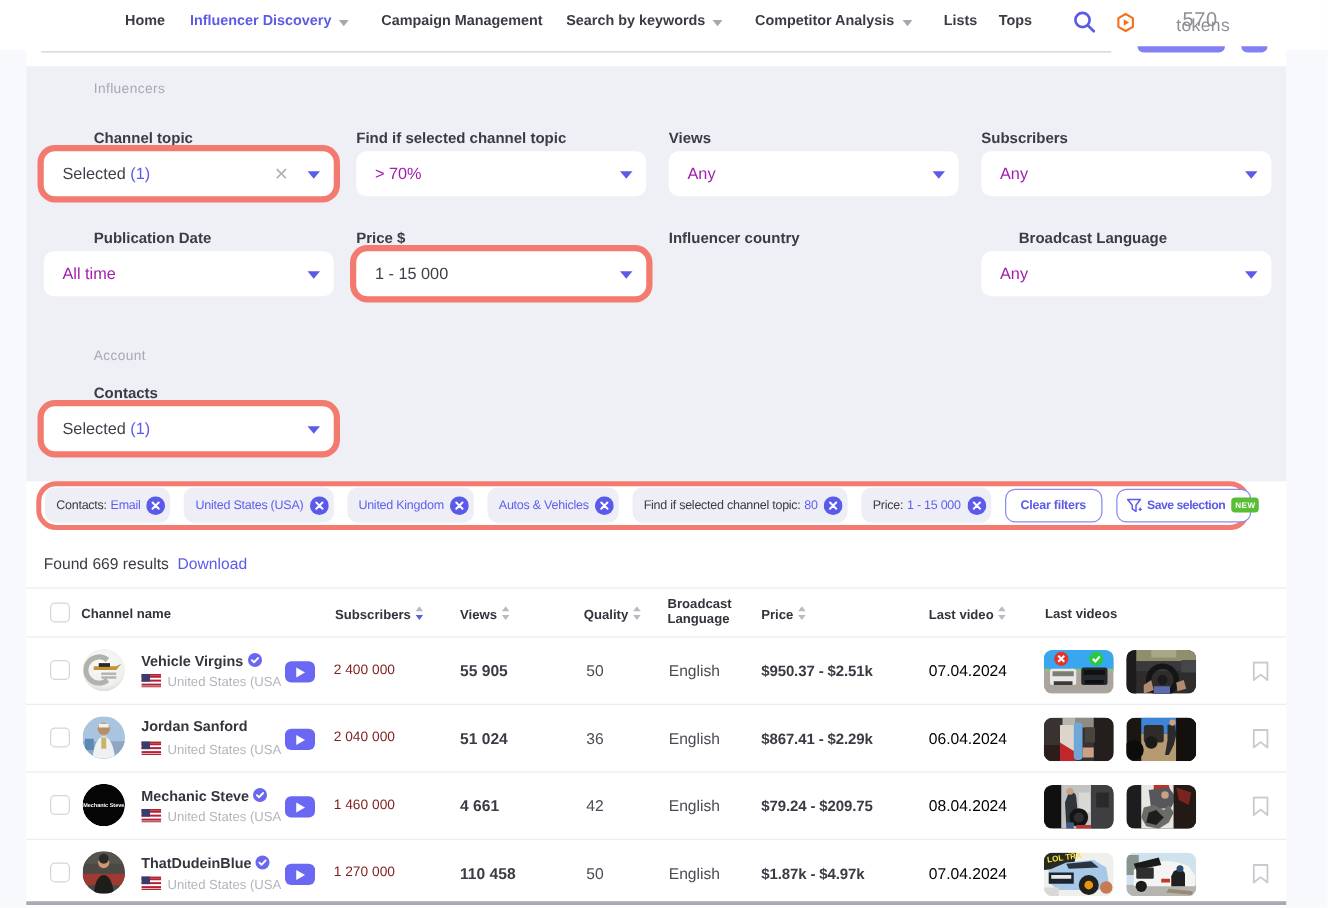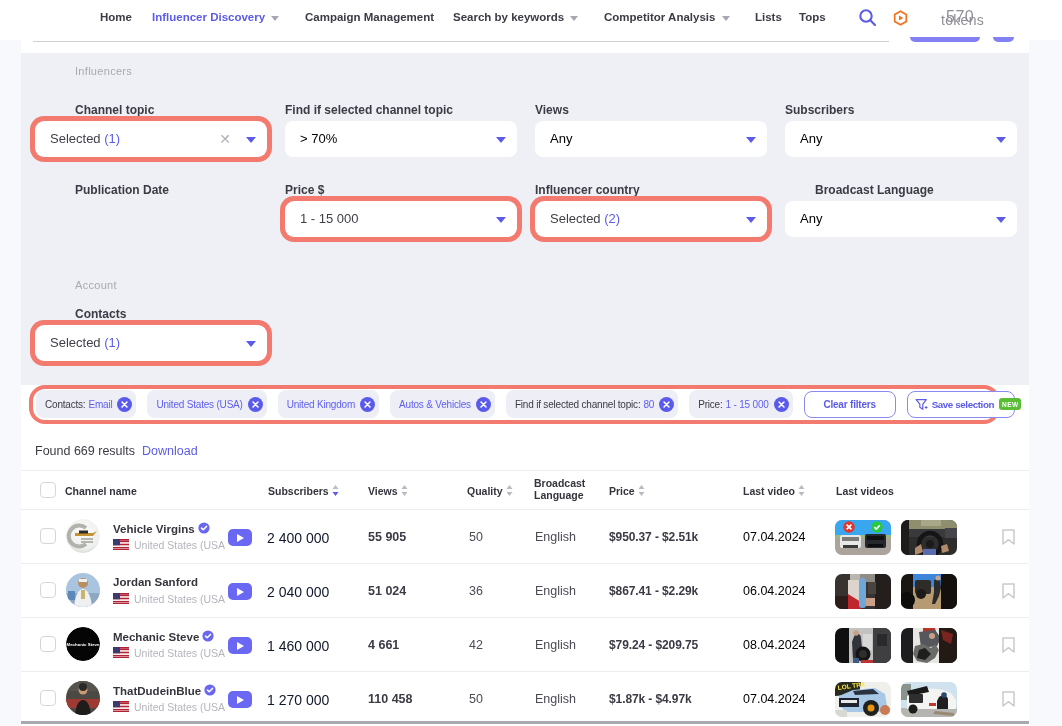--- a/index.html
+++ b/index.html
@@ -17,21 +17,21 @@
 #card { position:absolute; left:21px; top:40px; width:1008px; height:686px; background:#fff; }
 #searchline { position:absolute; left:12px; top:1px; width:856px; height:1px; background:#cfcfd6; }
 #sbtn1 { position:absolute; left:889px; top:-3.5px; width:70px; height:5.5px; background:#8280f2; border-radius:0 0 7px 7px; }
 #sbtn2 { position:absolute; left:972px; top:-3.5px; width:21px; height:5.5px; background:#8280f2; border-radius:0 0 5px 5px; }
 
 
 #panel { position:absolute; left:0; top:13px; width:1008px; height:332px; background:#eff0f5; }
 .seclabel { position:absolute; font-size:11px; color:#a9a9b3; letter-spacing:.3px; }
 .flabel { position:absolute; font-size:12px; font-weight:bold; color:#3b3b45; letter-spacing:0; }
 .sel { position:absolute; width:232px; height:36px; background:#fff; border-radius:8px; font-size:13px; line-height:36px; padding-left:15px; color:#3f3f49; letter-spacing:0; }
-.sel .ph { color:#000000; }
+.sel .ph { color:#a21caf; }
 .sel.hl { box-shadow:0 0 0 5px #f37a6e; border-radius:9px; }
 .caret { position:absolute; right:11px; top:16px; width:0; height:0; border-left:5.5px solid transparent; border-right:5.5px solid transparent; border-top:6px solid #5b5be8; }
 .selx { position:absolute; right:36px; top:0; color:#b0b0ba; font-size:14px; }
 .num { color:#5b5be8; }
 
 
 #chipbar { position:absolute; left:8px; top:345px; width:971px; height:39px; border:4.5px solid #f37a6e; border-radius:16px; background:#fff; }
 .chip { height:28px; background:#edeef6; border-radius:8px; font-size:10px; color:#3b3b45; letter-spacing:-.2px; display:flex; align-items:center; padding:0 4px 0 9px; white-space:nowrap; }
 .chip b { font-weight:normal; color:#5f5fee; margin-left:3px; }
 .chipx { display:inline-block; width:15px; height:15px; margin-left:5px; flex:0 0 auto; }
@@ -47,21 +47,21 @@
 .checkbox { position:absolute; width:16px; height:16px; border:1.5px solid #d5d5dc; border-radius:4px; background:#fff; }
 .sorticon { display:inline-block; vertical-align:-1px; margin-left:3px; }
 
 .row { position:absolute; left:0; width:1008px; height:54px; border-bottom:1px solid #ececf1; }
 .avatar { position:absolute; left:45px; top:9px; width:34px; height:34px; border-radius:50%; overflow:hidden; }
 .cname { position:absolute; left:92px; top:12px; font-size:11.5px; font-weight:bold; color:#35353e; letter-spacing:0; white-space:nowrap; }
 .country { position:absolute; left:92px; top:29px; width:112px; font-size:10.5px; color:#b4b4bd; letter-spacing:0; white-space:nowrap; overflow:hidden; }
 .flag { display:inline-block; vertical-align:-1px; margin-right:5px; }
 .playbtn { position:absolute; left:207px; top:19px; width:24px; height:17px; background:#6a68f2; border-radius:5px; }
 .playbtn:after { content:""; position:absolute; left:9px; top:4.5px; border-left:7px solid #fff; border-top:4px solid transparent; border-bottom:4px solid transparent; }
-.subs { position:absolute; left:246px; top:20px; font-size:14px; color:#0f172a; letter-spacing:0; }
+.subs { position:absolute; left:246px; top:20px; font-size:11px; color:#7f1d1d; letter-spacing:0; }
 .views { position:absolute; left:347px; top:20px; font-size:12.5px; font-weight:bold; color:#3b3b45; letter-spacing:0; }
 .qual { position:absolute; left:448px; top:20px; font-size:12.5px; color:#4b4b55; }
 .lang { position:absolute; left:514px; top:20px; font-size:12.5px; color:#4b4b55; letter-spacing:0; }
 .price { position:absolute; left:588px; top:20px; font-size:12px; font-weight:bold; color:#3b3b45; letter-spacing:-.1px; }
 .lvid { position:absolute; left:722px; top:20px; font-size:12.5px; color:#000000; letter-spacing:0; }
 .th1 { position:absolute; left:814px; top:9.5px; width:56px; height:35px; border-radius:7px; overflow:hidden; }
 .th2 { position:absolute; left:880px; top:9.5px; width:56px; height:35px; border-radius:7px; overflow:hidden; }
 .bkm { position:absolute; left:981px; top:19px; }
 #bottombar { position:absolute; left:0; top:681px; width:1008px; height:3px; background:#a9a9b2; }
 </style>
@@ -107,22 +107,22 @@
     <div class="sel hl" style="left:14px; top:68px;">Selected&nbsp;<span class="num">(1)</span><span class="selx">✕</span><div class="caret"></div></div>
     <div class="sel" style="left:264px; top:68px;"><span class="ph">&gt; 70%</span><div class="caret"></div></div>
     <div class="sel" style="left:514px; top:68px;"><span class="ph">Any</span><div class="caret"></div></div>
     <div class="sel" style="left:764px; top:68px;"><span class="ph">Any</span><div class="caret"></div></div>
 
     <div class="flabel" style="left:54px; top:130px;">Publication Date</div>
     <div class="flabel" style="left:264px; top:130px;">Price $</div>
     <div class="flabel" style="left:514px; top:130px;">Influencer country</div>
     <div class="flabel" style="left:764px; top:130px;padding-left:30px;">Broadcast Language</div>
 
+    <div class="sel" style="left:14px; top:148px;"><span class="ph">All time</span><div class="caret"></div></div>
     <div class="sel hl" style="left:264px; top:148px;">1 - 15 000<div class="caret"></div></div>
-    <div class="sel hl" style="left:514px; top:148px;">Selected&nbsp;<span class="num">(2)</span><div class="caret"></div></div>
     <div class="sel" style="left:764px; top:148px;"><span class="ph">Any</span><div class="caret"></div></div>
 
     <div class="seclabel" style="left:54px; top:226px;">Account</div>
     <div class="flabel" style="left:54px; top:254px;">Contacts</div>
     <div class="sel hl" style="left:14px; top:272px;">Selected&nbsp;<span class="num">(1)</span><div class="caret"></div></div>
   </div>
 
   <div id="chipbar">
     <div id="chips">
       <div class="chip">Contacts:<b>Email</b><svg class="chipx" viewBox="0 0 17 17">
@@ -151,21 +151,21 @@
           </svg>
         </div>
       <div class="chip">Find if selected channel topic:<b>80</b><svg class="chipx" viewBox="0 0 17 17">
             <circle cx="8.5" cy="8.5" r="8.5" fill="#5a5aeb"></circle>
             <path d="M5.7 5.7 L11.3 11.3 M11.3 5.7 L5.7 11.3" stroke="#fff" stroke-width="1.8" stroke-linecap="round"></path>
           </svg></div>
       <div class="chip">Price:<b>1 - 15 000</b><svg class="chipx" viewBox="0 0 17 17">
             <circle cx="8.5" cy="8.5" r="8.5" fill="#5a5aeb"></circle>
             <path d="M5.7 5.7 L11.3 11.3 M11.3 5.7 L5.7 11.3" stroke="#fff" stroke-width="1.8" stroke-linecap="round"></path>
           </svg></div>
-      <div class="btn" style="width:92px; justify-content:center; padding:5px;">Clear filters</div>
+      <div class="btn" style="width:78px; justify-content:center; padding:5px;">Clear filters</div>
       <div class="btn" style="width:108px; padding:0 0 0 7px; font-size:9.8px; letter-spacing:-.4px;"><svg width="13" height="13" viewBox="0 0 14 14" fill="none" style="margin-right:4px; flex:0 0 auto;">
             <path d="M1.2 1.8 H12.2 L8.4 6.6 V12 L5.2 9.9 V6.6 Z" stroke="#5b5be8" stroke-width="1.3" stroke-linejoin="round"></path>
             <path d="M10.5 10.2 h3 M12 8.7 v3" stroke="#5b5be8" stroke-width="1.1"></path>
           </svg>Save selection<span class="newbadge">NEW</span></div>
     </div>
   </div>
 
   <div id="found">Found 669 results<a>Download</a></div>
 
   <div id="thead">

